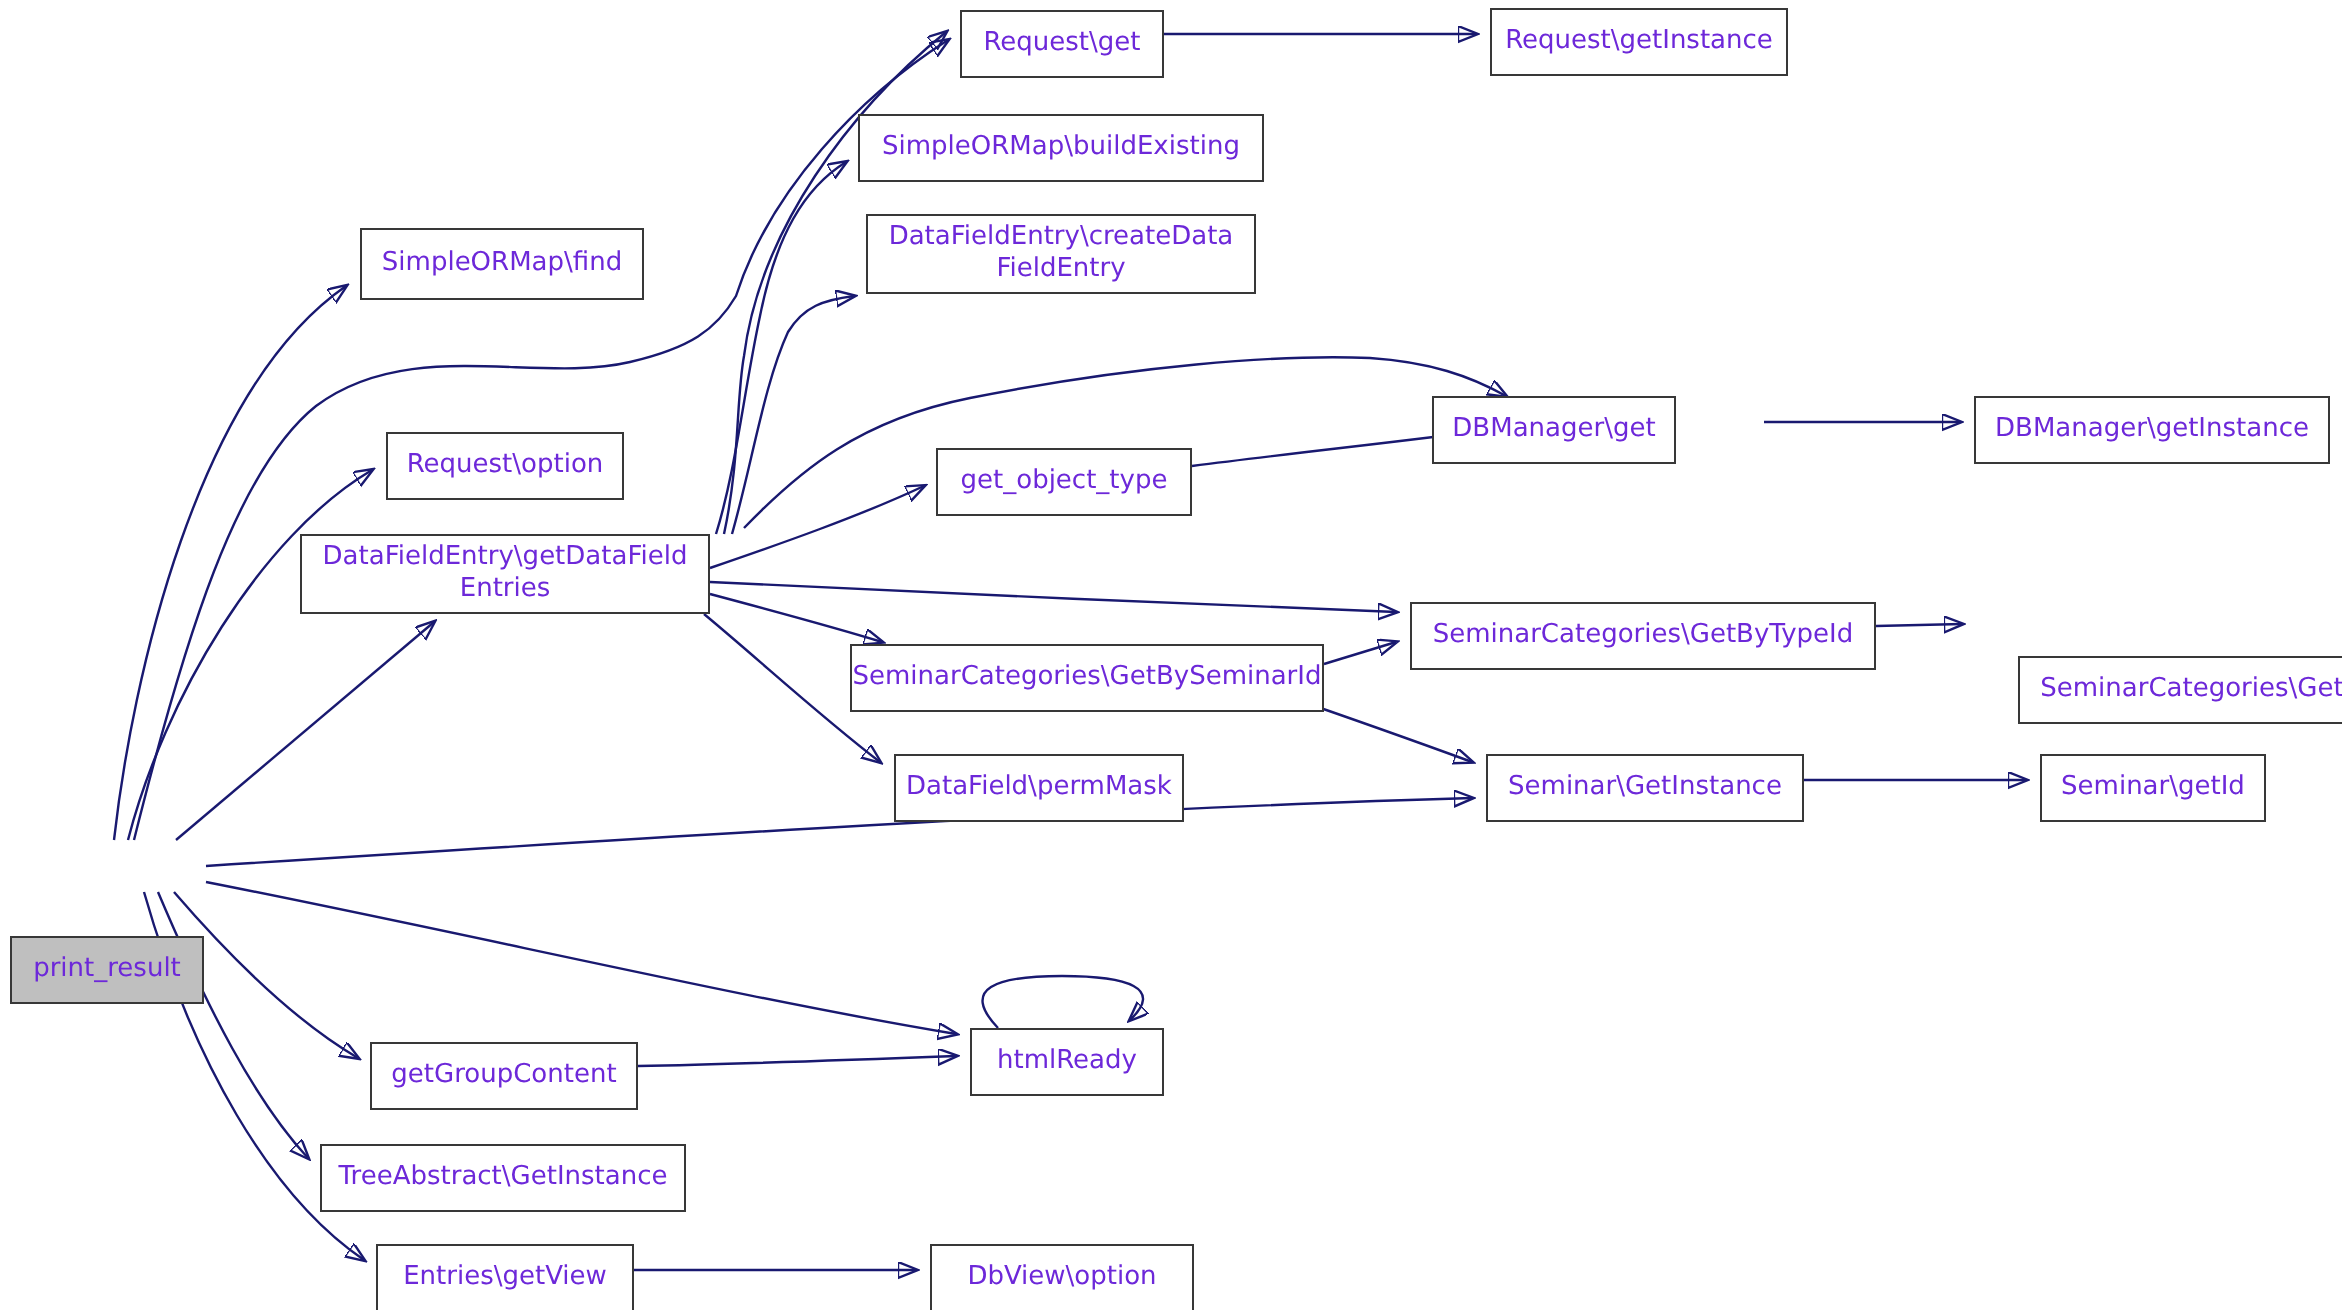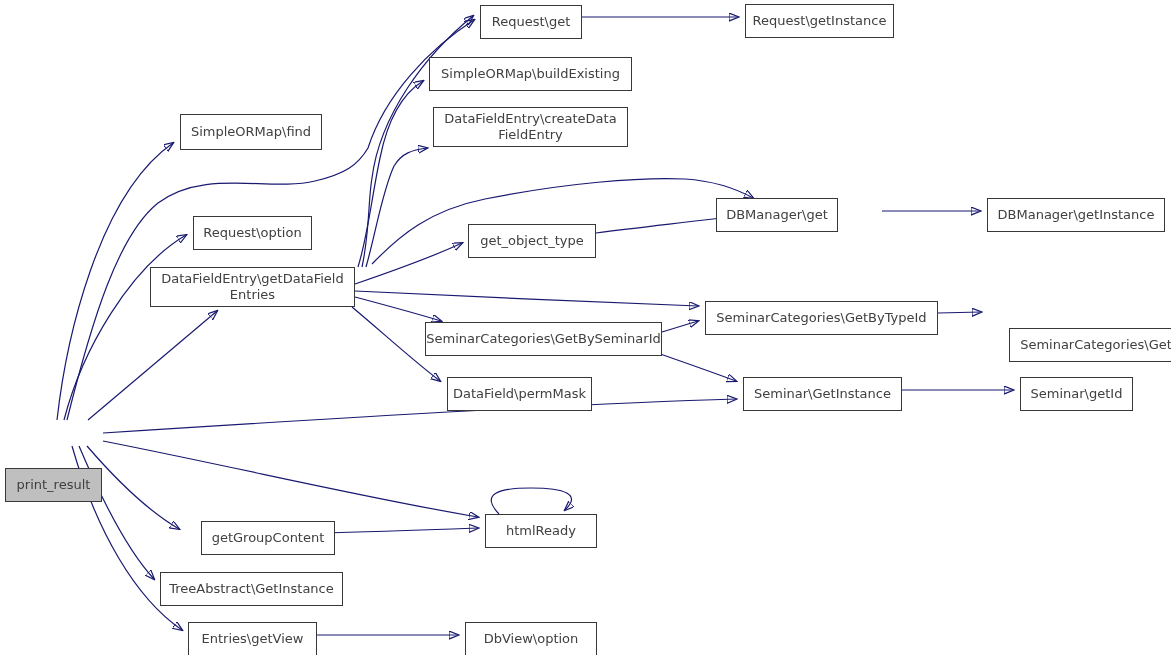--- a/index.html
+++ b/index.html
@@ -10,21 +10,21 @@
     font-family:"DejaVu Sans","Liberation Sans",sans-serif;
     overflow:hidden;
   }
   svg.edges{position:absolute;left:0;top:0;width:1171px;height:655px;}
   svg.edges path{fill:none;stroke:#191970;stroke-width:1.2;}
   .node{
     position:absolute;
     box-sizing:border-box;
     background:#ffffff;
     border:1px solid #383838;
-    color:#404040;
+    color:#6d28d9;
     font-size:13px;
     line-height:16px;
     display:flex;
     align-items:center;
     justify-content:center;
     text-align:center;
     white-space:pre-line;
     cursor:pointer;
     padding:16px 4px;
   }
@@ -99,23 +99,23 @@
   <div class="node" style="left:1009px;top:300px;width:174px;height:25px;margin-top:28px;">SeminarCategories\Get</div>
 
   <div class="node" style="left:425px;top:322px;width:237px;height:25px;">SeminarCategories\GetBySeminarId</div>
 
   <div class="node" style="left:447px;top:377px;width:145px;height:25px;">DataField\permMask</div>
 
   <div class="node" style="left:743px;top:377px;width:159px;height:26px;">Seminar\GetInstance</div>
 
   <div class="node" style="left:1020px;top:377px;width:113px;height:26px;">Seminar\getId</div>
 
-  <div class="node" style="left:485px;top:514px;width:112px;height:26px;">htmlReady</div>
+  <div class="node" style="left:485px;top:514px;width:97px;height:26px;">htmlReady</div>
 
-  <div class="node" style="left:185px;top:521px;width:134px;height:25px;margin-left:16px;">getGroupContent</div>
+  <div class="node" style="left:185px;top:521px;width:134px;height:25px;">getGroupContent</div>
 
   <div class="node" style="left:160px;top:572px;width:183px;height:26px;">TreeAbstract\GetInstance</div>
 
   <div class="node" style="left:188px;top:622px;width:129px;height:26px;">Entries\getView</div>
 
   <div class="node" style="left:465px;top:622px;width:132px;height:25px;">DbView\option</div>
 
 </div>
 
 </body></html>

